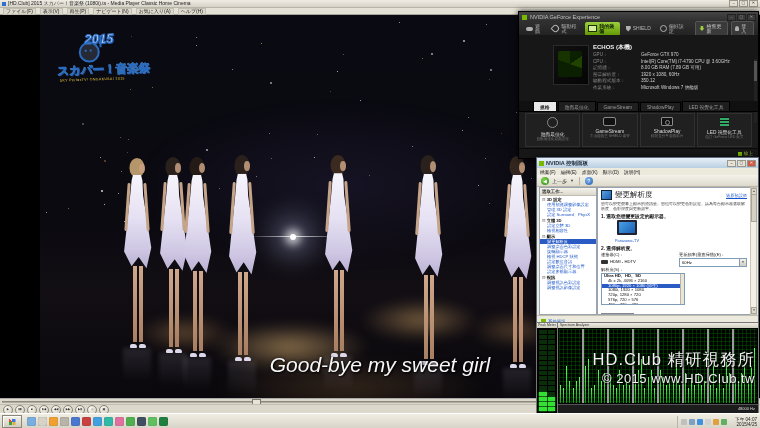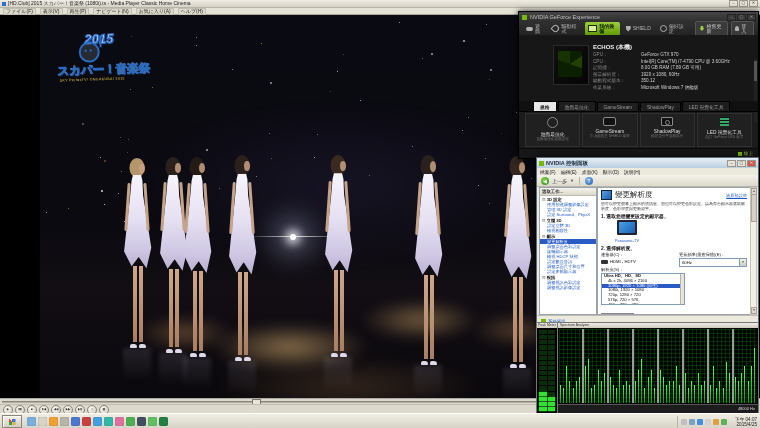--- a/index.html
+++ b/index.html
@@ -420,20 +420,21 @@
           <div class="shoe" style="left: 22px;"></div>
         </div>
         <div class="reflect" style="left: 641px; top: 325px; width: 28px; height: 34px;"></div>
       </div>
     <div id="logo">
       <span class="yr">2015</span>
       <span class="mascot"></span>
       <span class="ttl">スカパー！音楽祭</span>
       <span class="sub">SKY PerfecTV! ONGAKUSAI 2015</span>
     </div>
+    <div id="subtitle">Good-bye my sweet girl</div>
   </div>
 
   <div id="gfe">
     <div id="gfe-title">
       <span class="nv"></span>
       <span class="ttl">NVIDIA GeForce Experience</span>
       <span class="winbtns">
         <span>–</span>
         <span>▢</span>
         <span>✕</span>
@@ -826,20 +827,24 @@
             <div class="sbar" style="height: 50%;"></div>
             <div class="sbar" style="height: 60%;"></div>
             <div class="sbar" style="height: 75%;"></div>
             <div class="sbar" style="height: 90%;"></div>
           </div>
         </div>
       </div>
     <div id="spec-status">48000 Hz</div>
   </div>
 
+  <div id="watermark">
+    <div class="l1">HD.Club 精研視務所</div>
+    <div class="l2">© 2015  www.HD.Club.tw</div>
+  </div>
 
   <div id="mpc-seek">
     <div class="groove"></div>
     <div class="thumb" style="left:252px"></div>
   </div>
   <div id="mpc-controls">
     <span id="transport-holder" style="display:flex;gap:2px;">
         <span class="tbtn">▶</span>
         <span class="tbtn">▮▮</span>
         <span class="tbtn">■</span>

